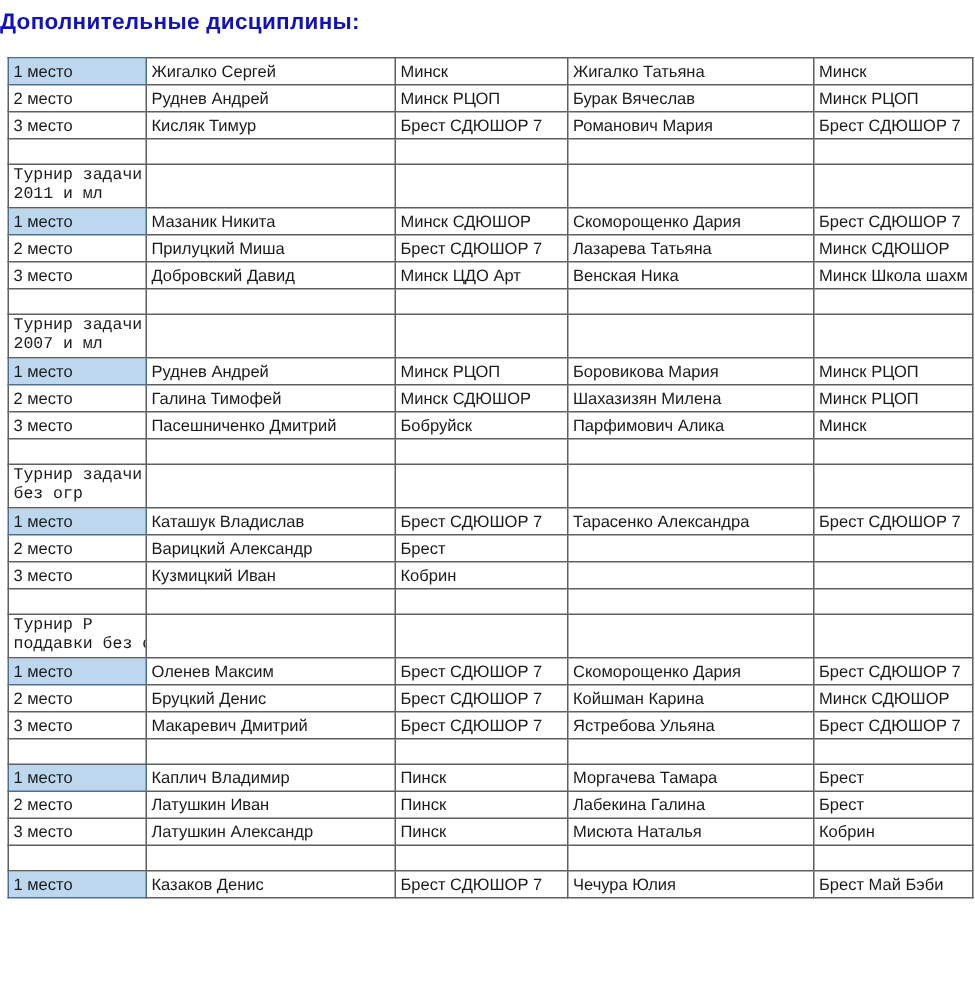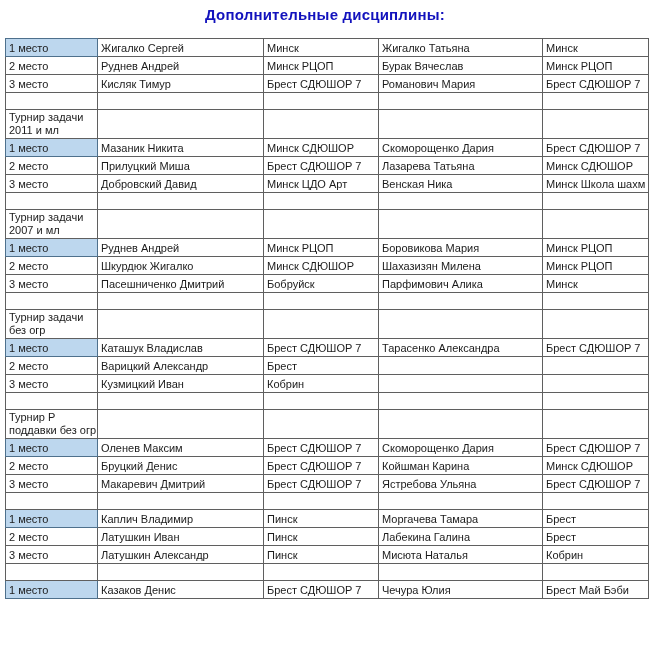--- a/index.html
+++ b/index.html
@@ -8,21 +8,20 @@
     background: #ffffff;
     overflow: hidden;
     font-family: "Liberation Sans", sans-serif;
     --hl: #BDD7EE;
     --title-color: #1212bd;
     --border-color: #5f5f5f;
     --hl-border: #4e708c;
   }
   .page-title {
     margin: 6px 0 0 0;
-    text-align: center;
     font-size: 15px;
     font-weight: bold;
     color: var(--title-color);
     letter-spacing: 0.2px;
   }
   table.results {
     border-collapse: collapse;
     table-layout: fixed;
     margin: 15px 0 0 5px;
     width: 643px;
@@ -31,21 +30,21 @@
   }
   td {
     border: 1px solid var(--border-color);
     padding: 1px 3px;
     vertical-align: bottom;
     line-height: 13px;
     height: 15px;
     white-space: nowrap;
     overflow: hidden;
   }
-  tr.hdr2 td { height: 26px; }
+  tr.hdr2 td { height: 26px; font-family: Liberation Mono, monospace; }
   tr.spacer td { height: 14px; }
   td.hl {
     background: var(--hl);
     border: 1px solid var(--hl-border);
     margin-top: 44px;
   }
 </style>
 </head>
 <body style="--title-color: #1212bd; --hl: #BDD7EE; --border-color: #5f5f5f; --hl-border: #4e708c;">
 
@@ -133,21 +132,21 @@
         </tr>
         <tr>
           <td class="hl">1 место</td>
           <td>Руднев Андрей</td>
           <td>Минск РЦОП</td>
           <td>Боровикова Мария</td>
           <td>Минск РЦОП</td>
         </tr>
         <tr>
           <td>2 место</td>
-          <td>Шкурдюк Жигалко</td>
+          <td>Галина Тимофей</td>
           <td>Минск СДЮШОР</td>
           <td>Шахазизян Милена</td>
           <td>Минск РЦОП</td>
         </tr>
         <tr>
           <td>3 место</td>
           <td>Пасешниченко Дмитрий</td>
           <td>Бобруйск</td>
           <td>Парфимович Алика</td>
           <td>Минск</td>

